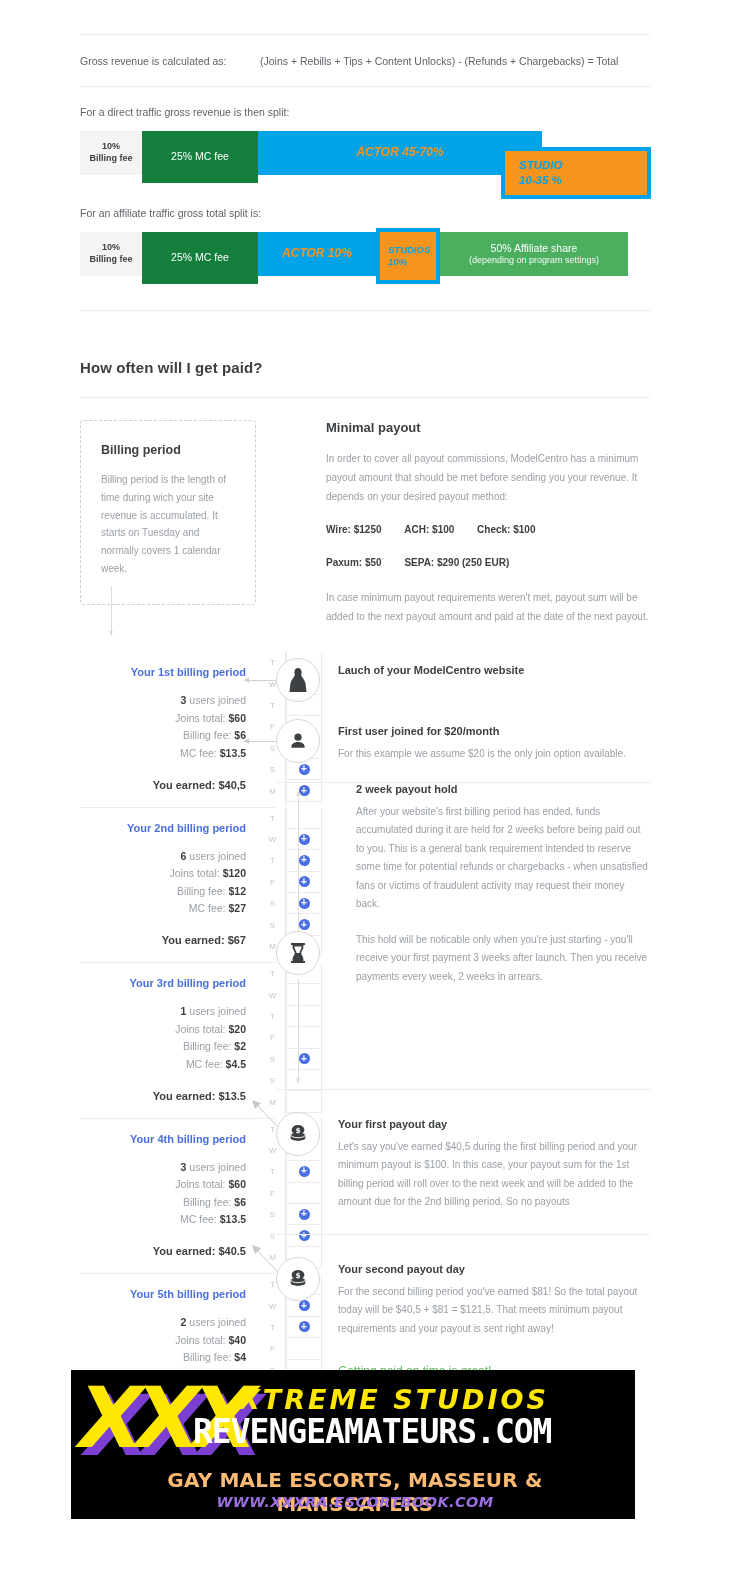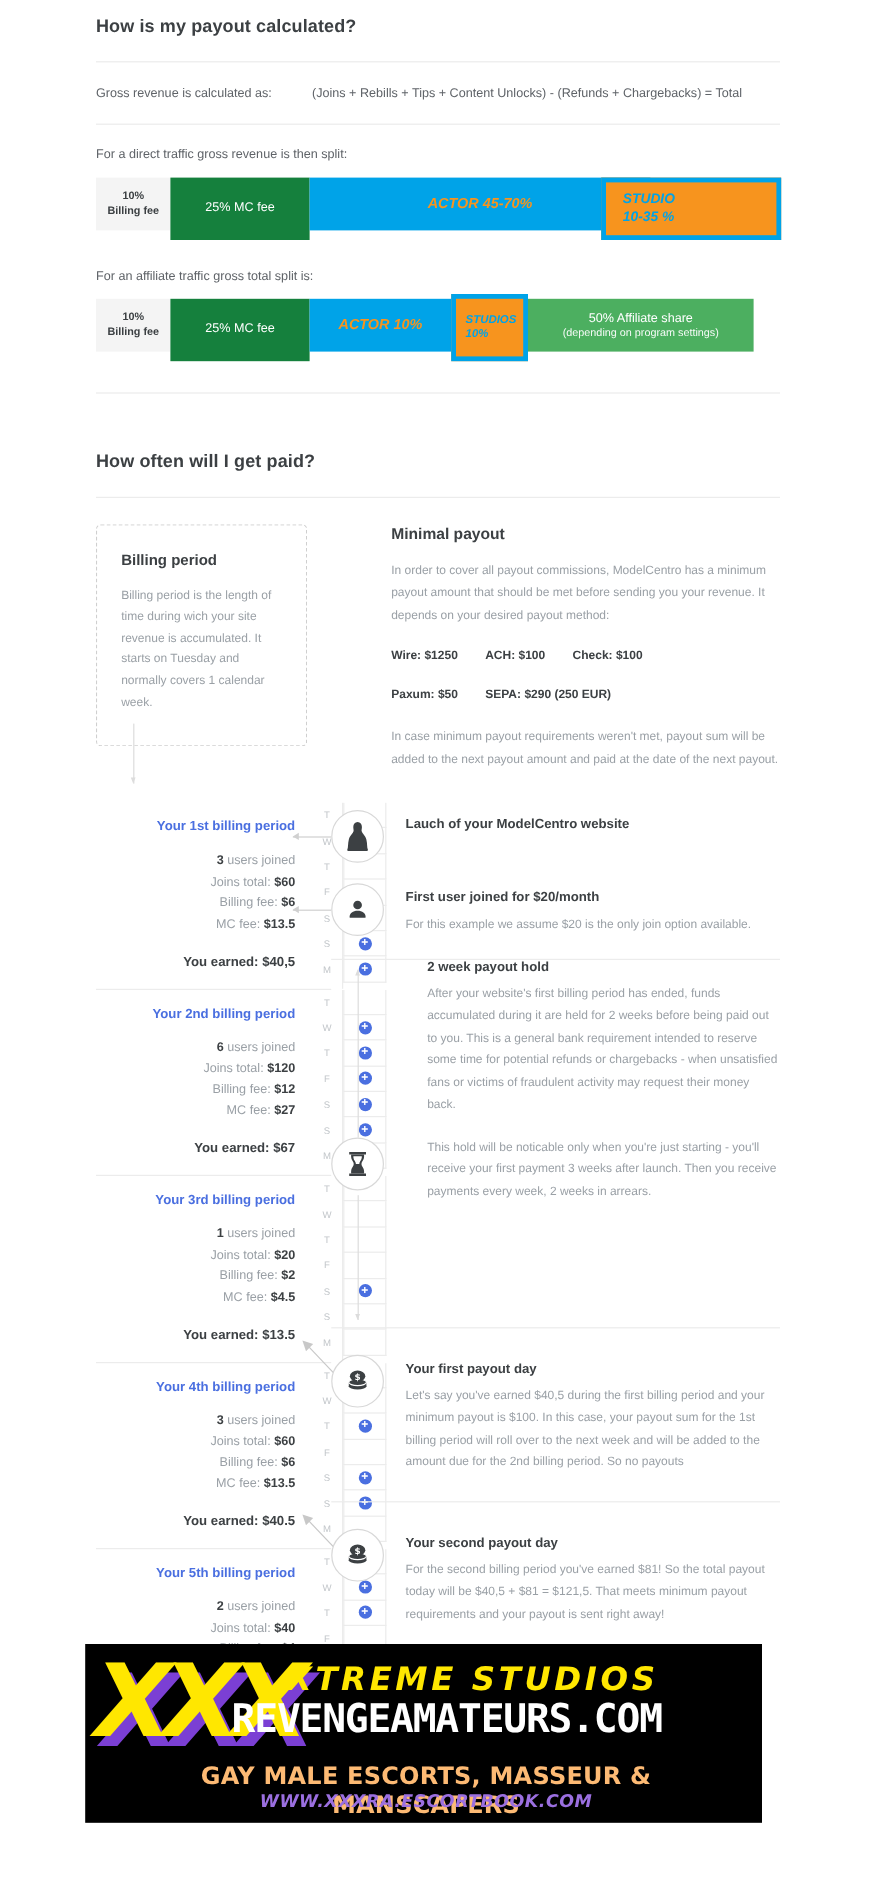--- a/index.html
+++ b/index.html
@@ -93,21 +93,21 @@
     height: 44px;
     align-self: flex-start;
   }
   .seg-aff .sub { font-size: 9px; opacity: .95; }
 
   
   #bar1 .seg-billing { width: 62px; }
   #bar1 .seg-mc      { width: 116px; }
   #bar1 .seg-actor   { width: 284px; }
   #bar1 .seg-studio-box {
-      position: absolute; right: -1px; top: 0px; width: 150px; height: 52px;
+      position: absolute; right: -1px; top: 16px; width: 150px; height: 52px;
   }
   
   #bar2 .seg-billing { width: 62px; }
   #bar2 .seg-mc      { width: 116px; }
   #bar2 .seg-actor   { width: 118px; }
   #bar2 .spacer      { width: 64px; }
   #bar2 .seg-aff     { width: 188px; }
   #bar2 .seg-studio-box {
       position: absolute; left: 296px; top: -4px; width: 64px; height: 56px;
       font-size: 9.5px; padding-left: 8px; justify-content: center;
@@ -291,21 +291,20 @@
     color: #9b6fe0; letter-spacing: .4px;
     font-family: "DejaVu Sans", sans-serif;
   }
 </style>
 </head>
 <body>
 
 <div class="page">
 
   <div style="height:14px"></div>
-  <div class="sec-title">How is my payout calculated?</div>
   <div style="height:20px"></div>
   <div class="hr"></div>
 
   <div style="height:20px"></div>
   <div class="gross-row">
     <span class="gross-label">Gross revenue is calculated as:</span>
     <span class="gross-formula">(Joins + Rebills + Tips + Content Unlocks) - (Refunds + Chargebacks) = Total</span>
   </div>
   <div style="height:19px"></div>
   <div class="hr"></div>

